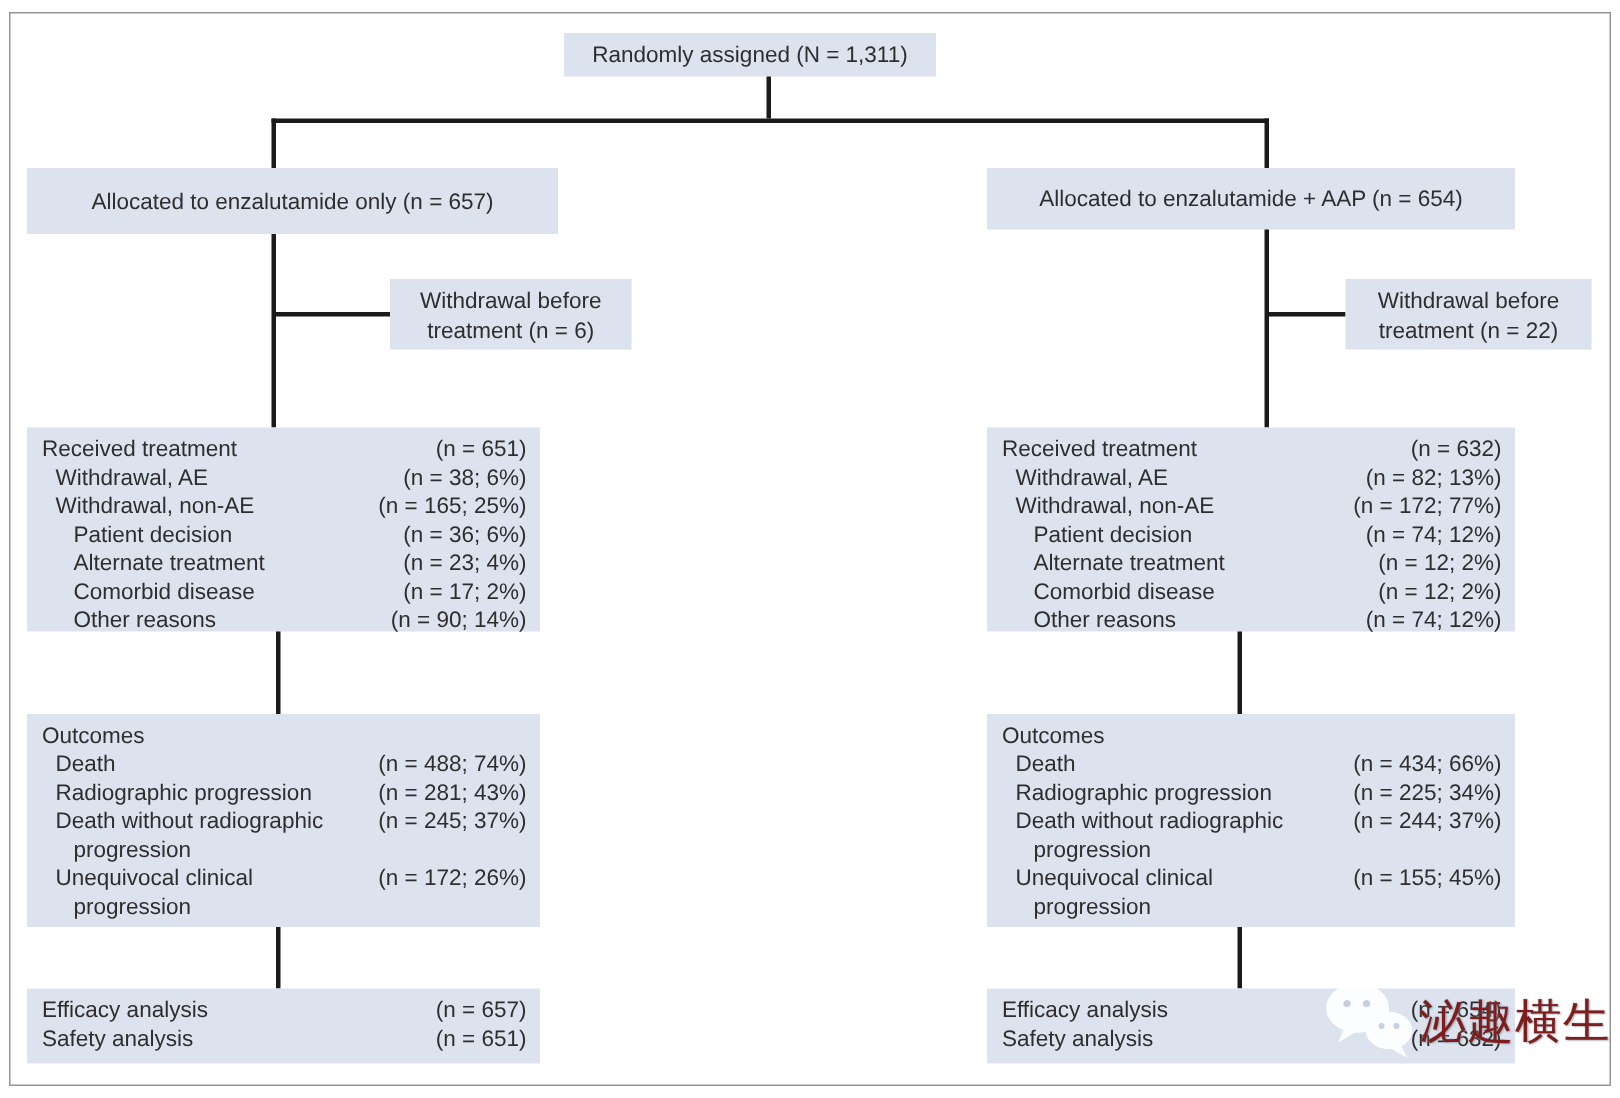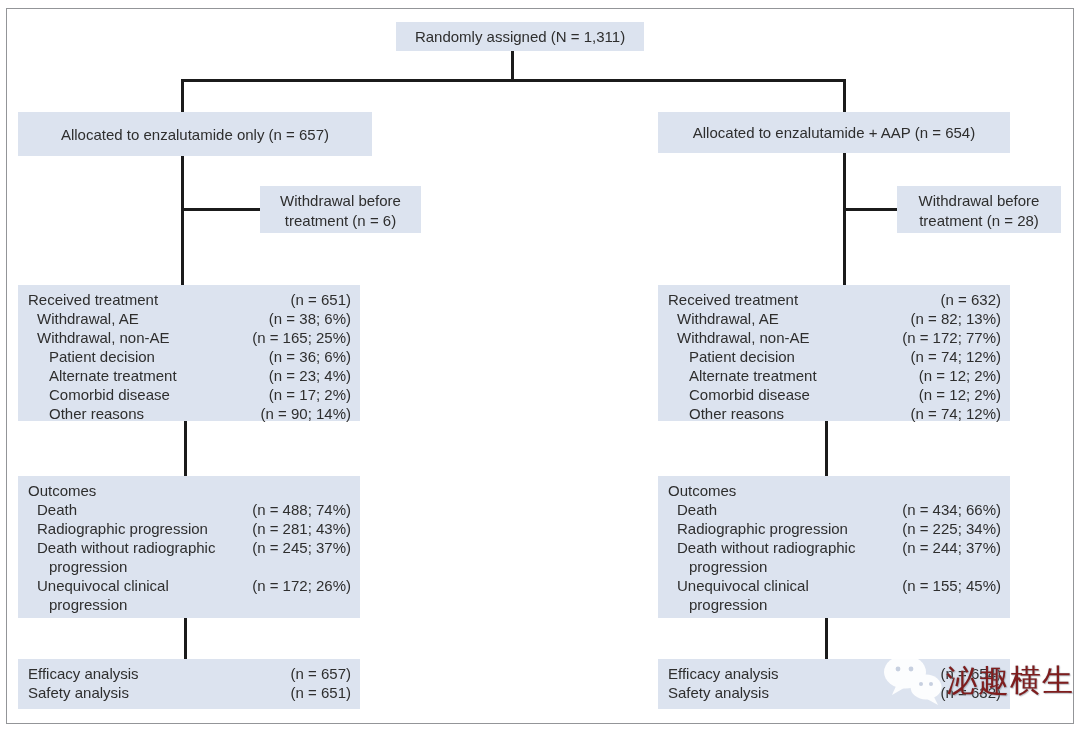--- a/index.html
+++ b/index.html
@@ -34,21 +34,21 @@
   .wm-text{position:absolute;left:78px;top:14px;font-size:31px;letter-spacing:1px;
     color:#7f1d1d;font-weight:500;
     text-shadow:0 0 1px rgba(125,130,142,.85),1px 1px 1px rgba(125,130,142,.45);}
 </style>
 </head>
 <body>
 
 <div id="stage">
   <div class="frame"></div>
 
-  <div class="box center" style="left:396px;top:22px;width:248px;height:29px;">
+  <div class="box center" style="left:376px;top:22px;width:248px;height:29px;">
     <span>Randomly assigned (N = 1,311)</span>
   </div>
 
   <div class="line vline" style="left:511px;top:51px;height:28px;"></div>
   <div class="line hline" style="left:181px;top:79px;width:665px;"></div>
   <div class="line vline" style="left:181px;top:79px;height:33px;"></div>
   <div class="line vline" style="left:843px;top:79px;height:33px;"></div>
   <div class="line vline" style="left:181px;top:143px;height:142px;"></div>
   <div class="line vline" style="left:843px;top:143px;height:142px;"></div>
   <div class="line hline" style="left:182px;top:208px;width:78px;"></div>
@@ -64,21 +64,21 @@
   <div class="box center" style="left:658px;top:112px;width:352px;height:41px;">
     <span>Allocated to enzalutamide + AAP (n = 654)</span>
   </div>
 
   <div class="box center twoline" style="left:260px;top:186px;width:161px;height:47px;">
     <span>Withdrawal before</span>
     <span>treatment (n = 6)</span>
   </div>
   <div class="box center twoline" style="left:897px;top:186px;width:164px;height:47px;">
     <span>Withdrawal before</span>
-    <span>treatment (n = 28)</span>
+    <span>treatment (n = 22)</span>
   </div>
 
   <div class="box statbox" style="left:18px;top:285px;width:342px;height:136px;">
       <div class="row">
         <span class="lab ind0">Received treatment</span>
         <span class="val">(n = 651)</span>
       </div>
       <div class="row">
         <span class="lab ind1">Withdrawal, AE</span>
         <span class="val">(n = 38; 6%)</span>

